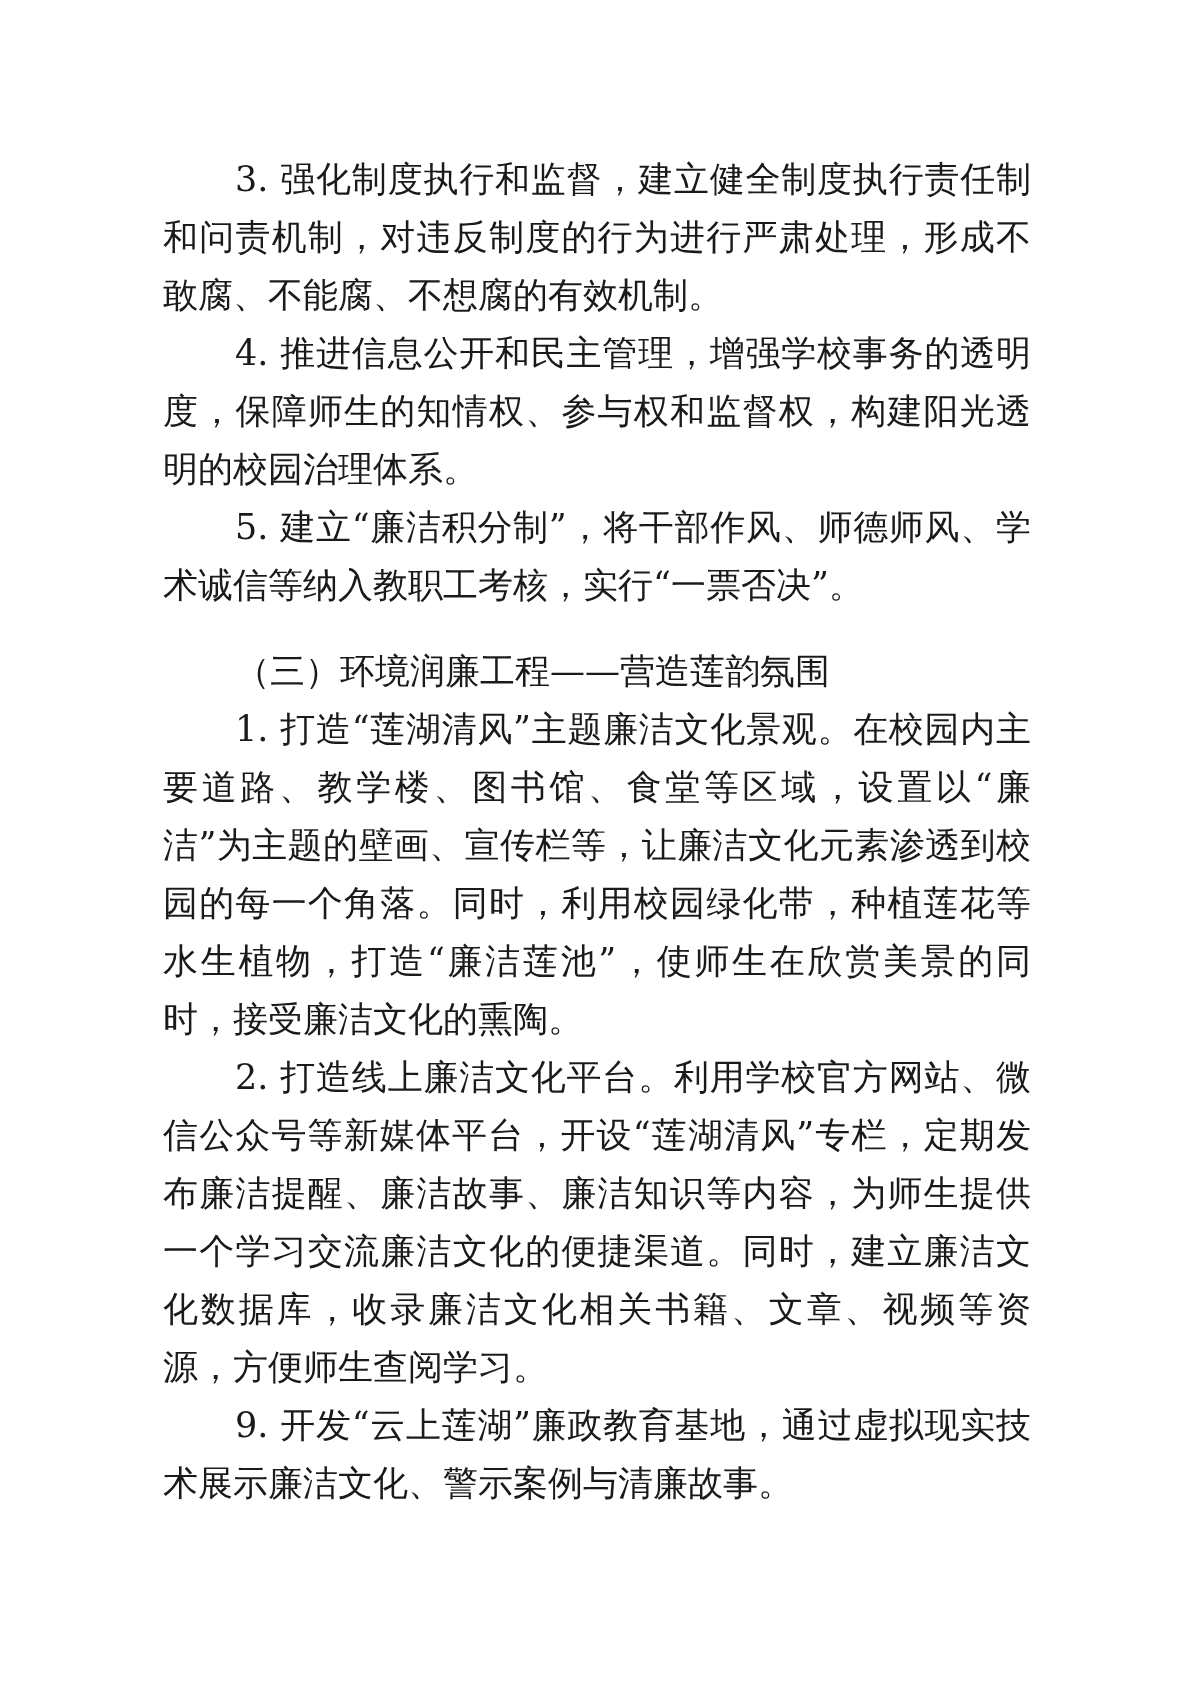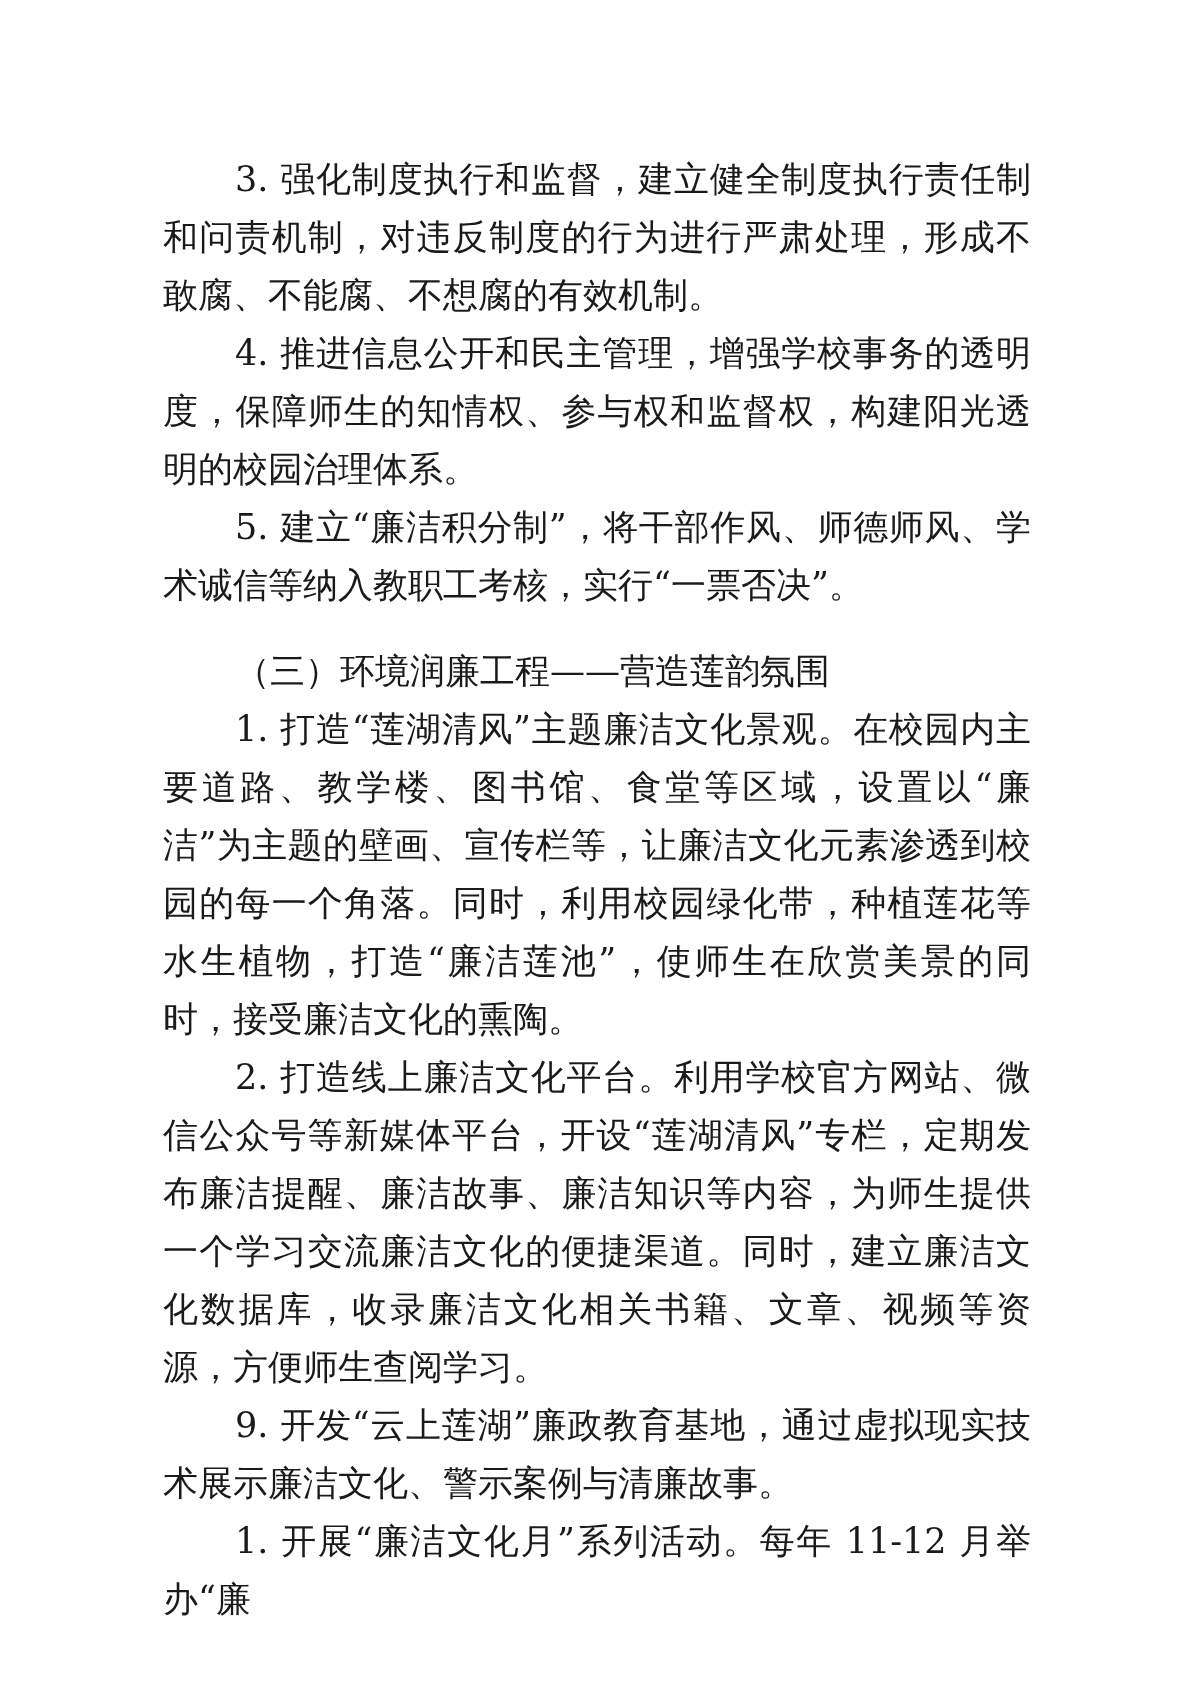--- a/index.html
+++ b/index.html
@@ -42,15 +42,14 @@
 
 <div class="page">
   <div class="doc-body">
     <p class="body">3. 强化制度执行和监督，建立健全制度执行责任制和问责机制，对违反制度的行为进行严肃处理，形成不敢腐、不能腐、不想腐的有效机制。</p>
     <p class="body">4. 推进信息公开和民主管理，增强学校事务的透明度，保障师生的知情权、参与权和监督权，构建阳光透明的校园治理体系。</p>
     <p class="body">5. 建立“廉洁积分制”，将干部作风、师德师风、学术诚信等纳入教职工考核，实行“一票否决”。</p>
     <p class="heading">（三）环境润廉工程——营造莲韵氛围</p>
     <p class="body">1. 打造“莲湖清风”主题廉洁文化景观。在校园内主要道路、教学楼、图书馆、食堂等区域，设置以“廉洁”为主题的壁画、宣传栏等，让廉洁文化元素渗透到校园的每一个角落。同时，利用校园绿化带，种植莲花等水生植物，打造“廉洁莲池”，使师生在欣赏美景的同时，接受廉洁文化的熏陶。</p>
     <p class="body">2. 打造线上廉洁文化平台。利用学校官方网站、微信公众号等新媒体平台，开设“莲湖清风”专栏，定期发布廉洁提醒、廉洁故事、廉洁知识等内容，为师生提供一个学习交流廉洁文化的便捷渠道。同时，建立廉洁文化数据库，收录廉洁文化相关书籍、文章、视频等资源，方便师生查阅学习。</p>
     <p class="body">9. 开发“云上莲湖”廉政教育基地，通过虚拟现实技术展示廉洁文化、警示案例与清廉故事。</p>
-    <p class="body">1. 开展“廉洁文化月”系列活动。每年 11-12 月举办“廉</p>
   </div>
 </div>
 
 </body></html>

